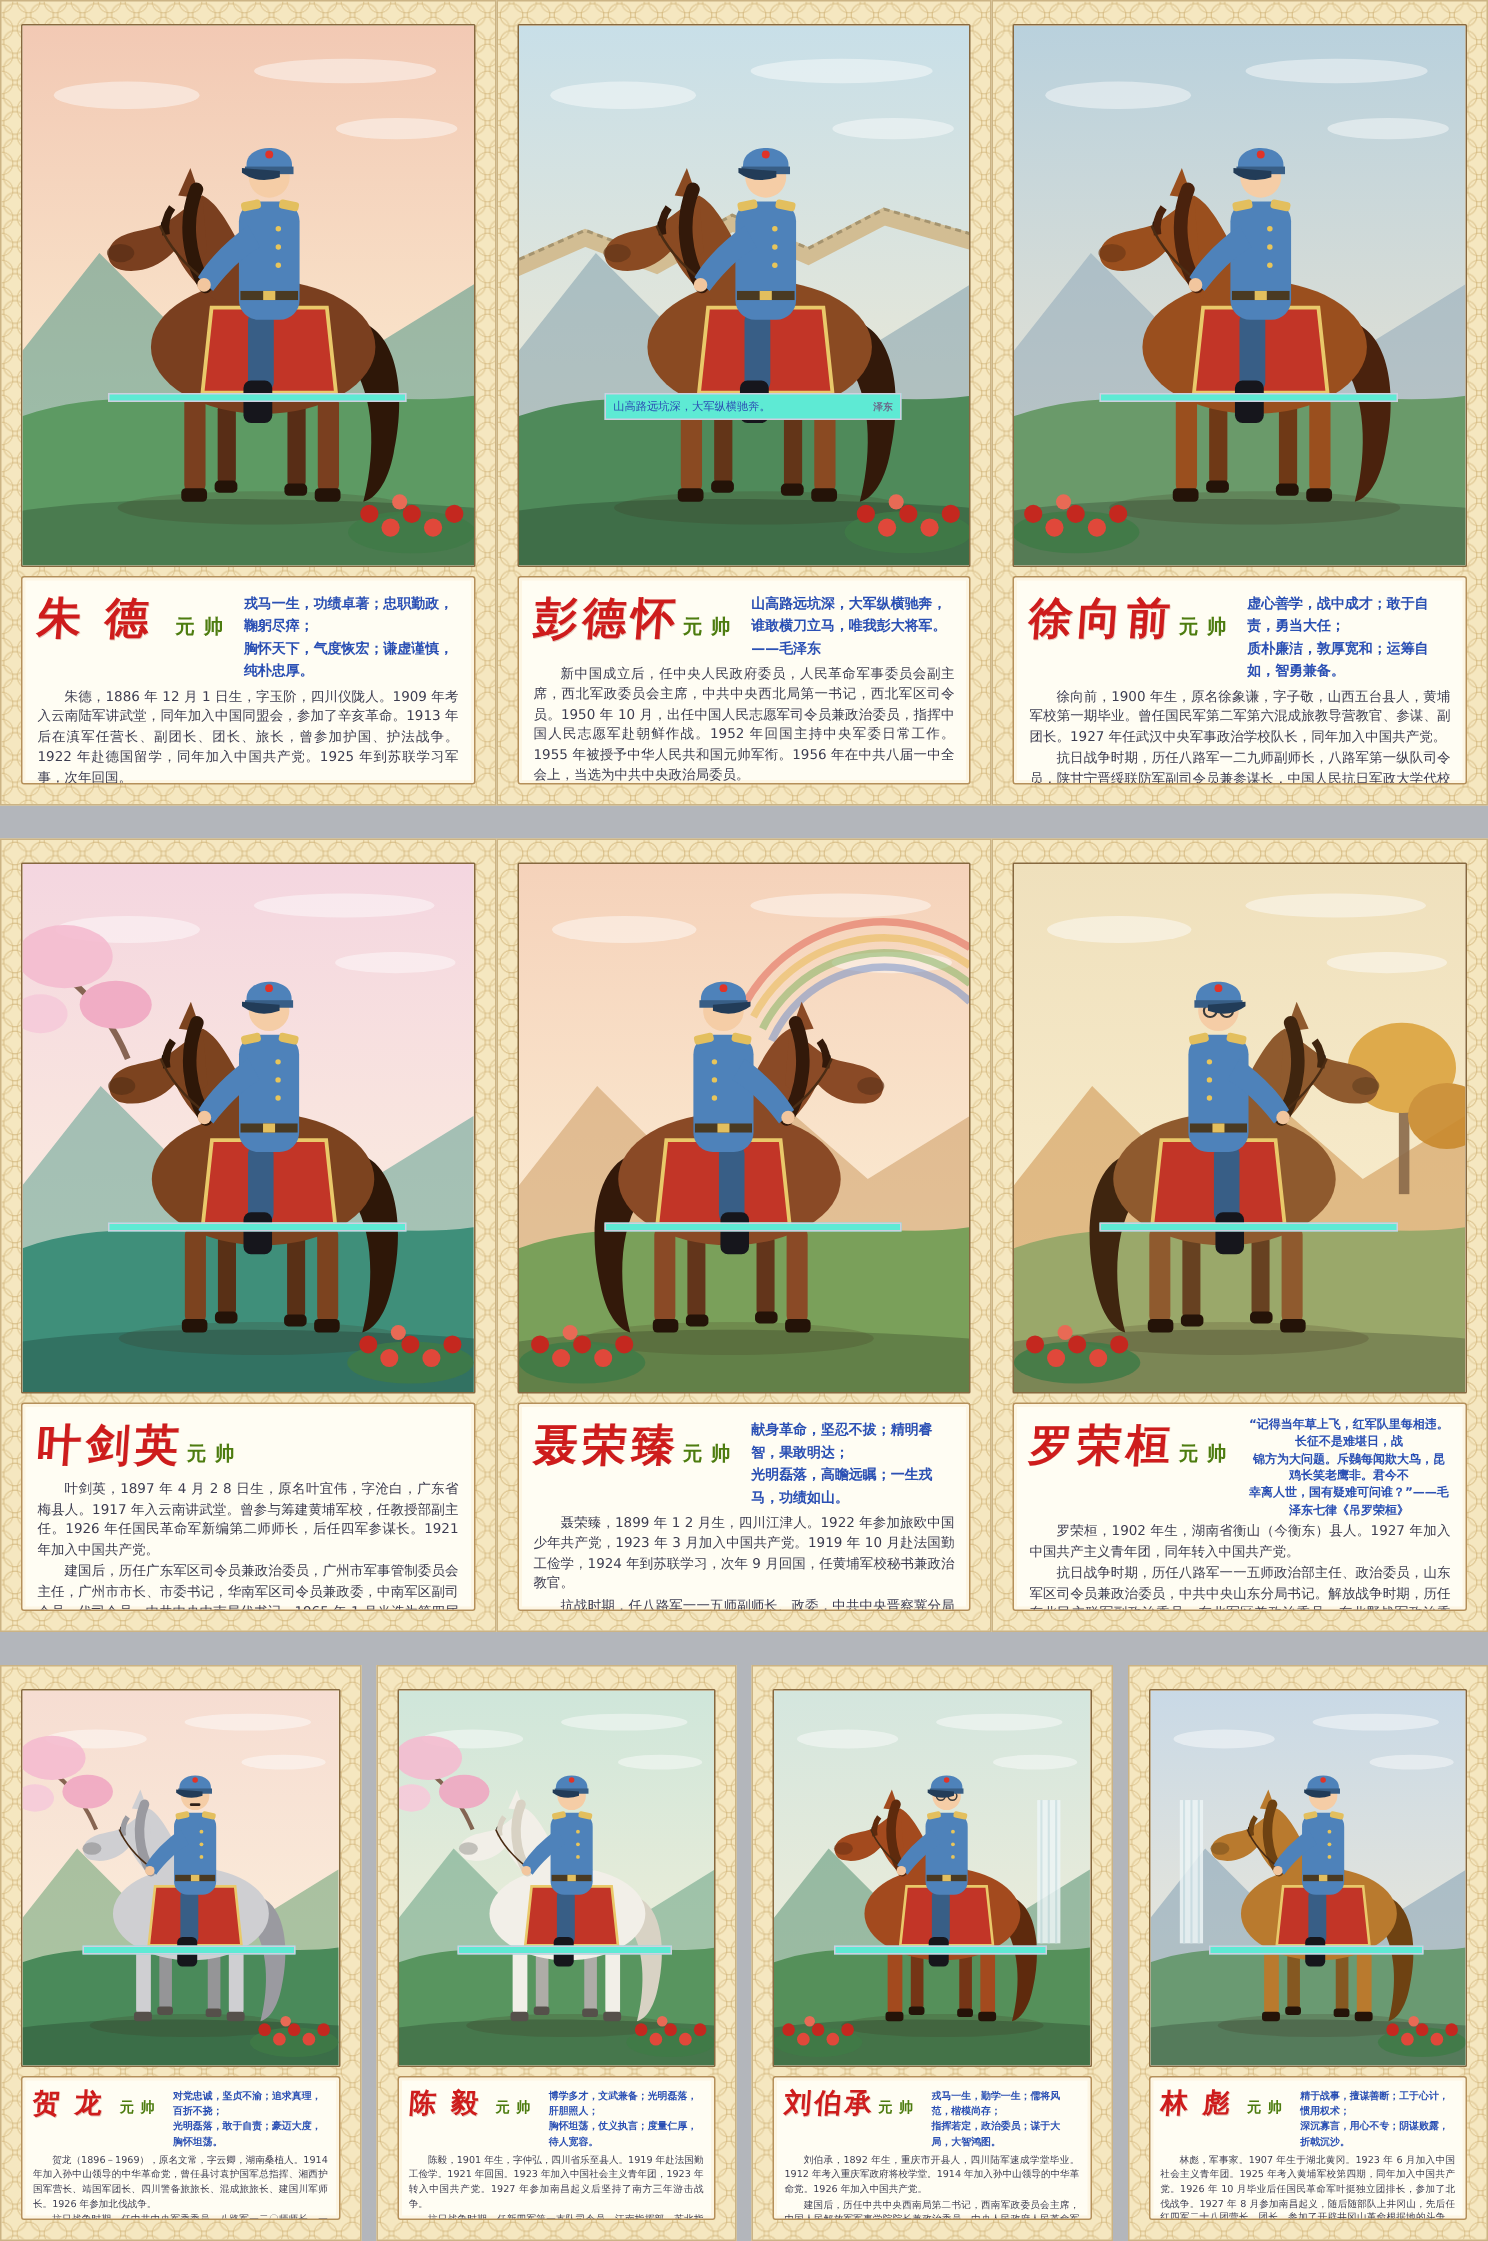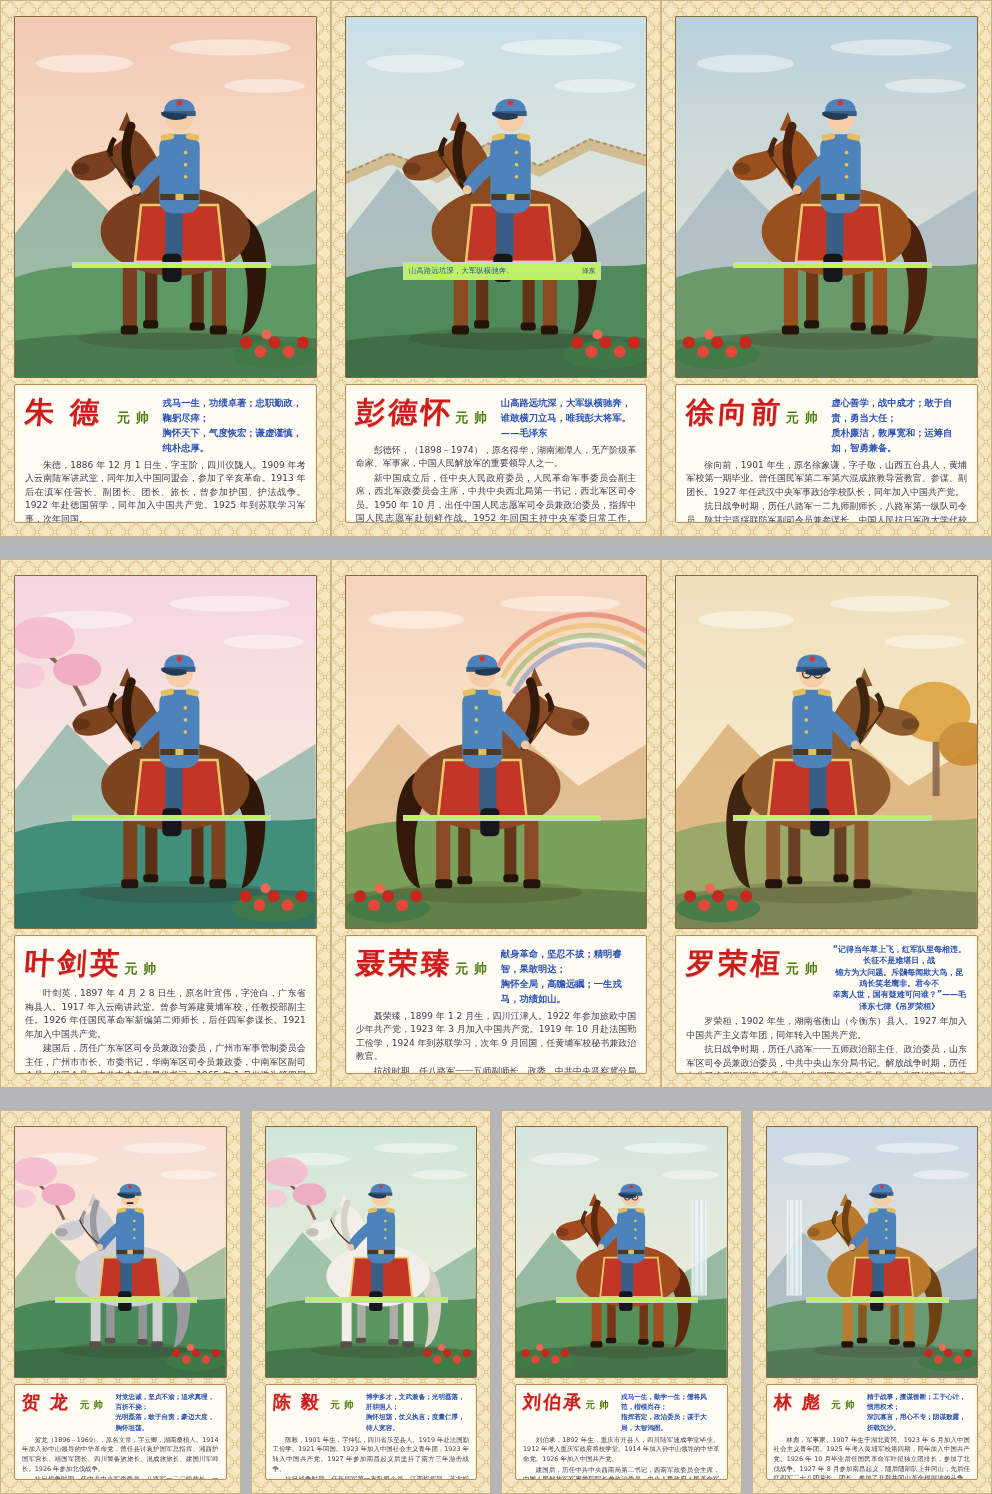--- a/index.html
+++ b/index.html
@@ -15,21 +15,21 @@
            radial-gradient(circle, rgba(201,169,106,0) 54%, rgba(201,169,106,.45) 58%, rgba(201,169,106,0) 66%);
          background-size:18px 18px;background-position:0 0,9px 9px;}
   .r0 .sheet{height:537px;}
   .r1 .sheet{height:529px;}
   .r2 .sheet{height:384px;}
   .portrait{position:relative;overflow:hidden;border:1px solid #86683f;background:#f4e8d2;border-radius:1px;}
   .r0 .portrait{height:360px;}
   .r1 .portrait{height:352px;}
   .r2 .portrait{height:250px;}
   .art,.art svg{position:absolute;inset:0;width:100%;height:100%;display:block;}
-  .caption{position:absolute;left:19%;top:68%;width:62%;background:#bef264;border:1px solid #cfcfe0;
+  .caption{position:absolute;left:19%;top:68%;width:62%;background:#5eead4;border:1px solid #cfcfe0;
            color:#2b50b4;font-size:7.5px;line-height:1.6;padding:2px 5px;display:flex;justify-content:space-between;}
   .cap-sig{color:#6a6a8a;font-size:6.5px;align-self:flex-end;font-weight:bold;}
   .textpanel{margin-top:6px;background:#fffdf3;border:1px solid #b5905a;box-shadow:inset 0 0 0 2px #fdf6e4;
              padding:8px 10px 4px;overflow:hidden;box-sizing:border-box;border-radius:2px;}
   .r0 .textpanel{height:139px;}
   .r1 .textpanel{height:139px;}
   .r2 .textpanel{height:96px;padding:5px 7px 3px;}
   .hdr{display:flex;align-items:flex-start;gap:8px;margin-bottom:3px;}
   .nameWrap{white-space:nowrap;flex:0 0 auto;}
   .name{font-family:"DejaVu Serif","Liberation Serif",serif;font-weight:bold;color:#ce1c1c;
@@ -226,21 +226,20 @@
       <div class="hdr">
         <div class="nameWrap">
           <span class="name sp3">彭德怀</span><span class="suffix">元帅</span>
         </div>
         <div class="quote">
               <div>山高路远坑深，大军纵横驰奔，</div>
               <div>谁敢横刀立马，唯我彭大将军。 ——毛泽东</div>
             </div>
       </div>
       <div class="bio">
-            <p>彭德怀，（1898－1974），原名得华，湖南湘潭人，无产阶级革命家、军事家，中国人民解放军的重要领导人之一。</p>
             <p>新中国成立后，任中央人民政府委员，人民革命军事委员会副主席，西北军政委员会主席，中共中央西北局第一书记，西北军区司令员。1950 年 10 月，出任中国人民志愿军司令员兼政治委员，指挥中国人民志愿军赴朝鲜作战。1952 年回国主持中央军委日常工作。1955 年被授予中华人民共和国元帅军衔。1956 年在中共八届一中全会上，当选为中共中央政治局委员。</p>
           </div>
     </div>
   </article>
 
   <article class="sheet">
     <div class="portrait">
       <div class="art">
             <svg viewBox="0 0 300 356" preserveAspectRatio="xMidYMid slice" xmlns="http://www.w3.org/2000/svg">
               <defs>
@@ -318,21 +317,21 @@
       <div class="hdr">
         <div class="nameWrap">
           <span class="name sp3">徐向前</span><span class="suffix">元帅</span>
         </div>
         <div class="quote">
               <div>虚心善学，战中成才；敢于自责，勇当大任；</div>
               <div>质朴廉洁，敦厚宽和；运筹自如，智勇兼备。</div>
             </div>
       </div>
       <div class="bio">
-            <p>徐向前，1901 年生，原名徐象谦，字子敬，山西五台县人，黄埔军校第一期毕业。曾任国民军第二军第六混成旅教导营教官、参谋、副团长。1927 年任武汉中央军事政治学校队长，同年加入中国共产党。</p>
+            <p>徐向前，1900 年生，原名徐象谦，字子敬，山西五台县人，黄埔军校第一期毕业。曾任国民军第二军第六混成旅教导营教官、参谋、副团长。1927 年任武汉中央军事政治学校队长，同年加入中国共产党。</p>
             <p>抗日战争时期，历任八路军一二九师副师长，八路军第一纵队司令员，陕甘宁晋绥联防军副司令员兼参谋长，中国人民抗日军政大学代校长。解放战争时期，历任晋冀鲁豫军区副司令员，华北军区副司令员兼第一兵团（后改为第十八兵团）司令员兼政委。</p>
           </div>
     </div>
   </article>
 </div>
   <div class="row r1">
   <article class="sheet">
     <div class="portrait">
       <div class="art">
             <svg viewBox="0 0 300 356" preserveAspectRatio="xMidYMid slice" xmlns="http://www.w3.org/2000/svg">
@@ -507,21 +506,21 @@
         <span class="cap-sig"></span>
       </div>
     </div>
     <div class="textpanel">
       <div class="hdr">
         <div class="nameWrap">
           <span class="name sp3">聂荣臻</span><span class="suffix">元帅</span>
         </div>
         <div class="quote">
               <div>献身革命，坚忍不拔；精明睿智，果敢明达；</div>
-              <div>胸怀全局，高瞻远瞩；一生戎马，功绩如山。</div>
+              <div>光明磊落，高瞻远瞩；一生戎马，功绩如山。</div>
             </div>
       </div>
       <div class="bio">
             <p>聂荣臻，1899 年 1 2 月生，四川江津人。1922 年参加旅欧中国少年共产党，1923 年 3 月加入中国共产党。1919 年 10 月赴法国勤工俭学，1924 年到苏联学习，次年 9 月回国，任黄埔军校秘书兼政治教官。</p>
             <p>抗战时期，任八路军一一五师副师长、政委，中共中央晋察冀分局书记，军区司令员兼政委。解放战争时期，任晋察冀军区司令员兼政委，中共晋察冀中央局书记，中共中央华北局第三书记，华北军区司令员。</p>
           </div>
     </div>
   </article>
 
   <article class="sheet">

